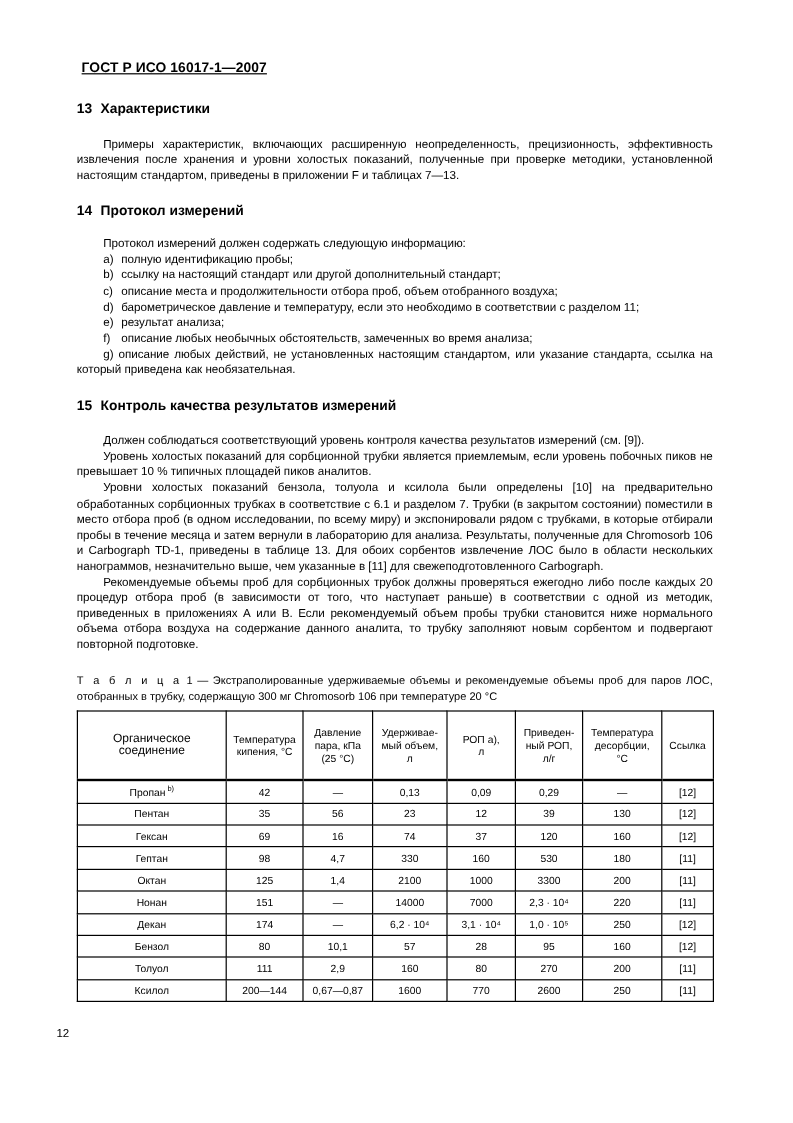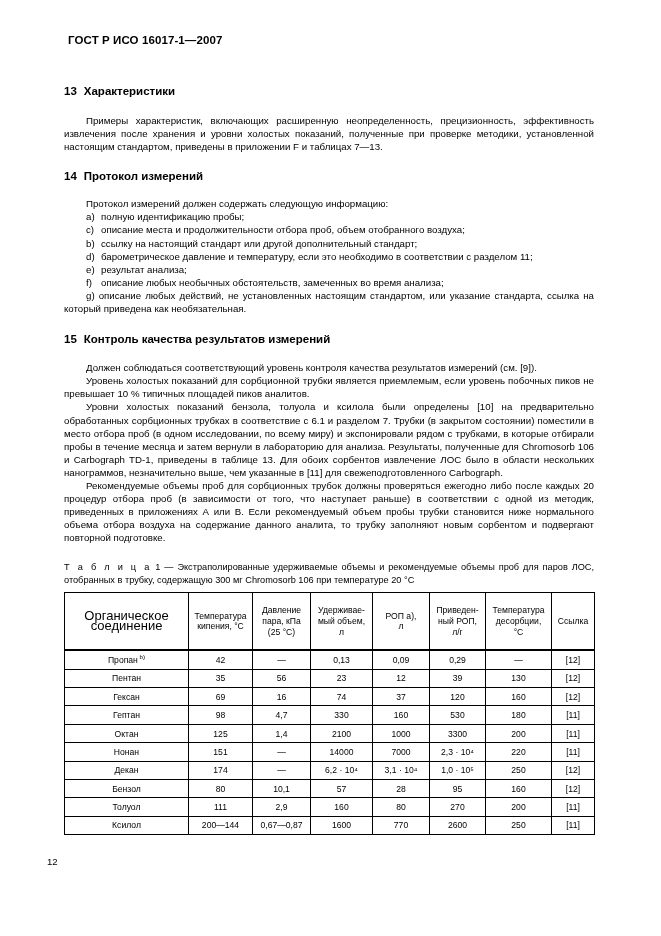--- a/index.html
+++ b/index.html
@@ -22,25 +22,26 @@
     position: absolute;
     left: 64px;
     top: 0;
     width: 530px;
   }
 
   
   .doc-header {
     position: absolute;
     left: 68px;
-    top: 34px;
+    top: 51px;
     font-size: 11.5px;
     font-weight: bold;
     letter-spacing: 0.1px;
     white-space: nowrap;
+    text-decoration: underline;
   }
 
   
   .section-heading {
     font-size: 11.5px;
     font-weight: bold;
     margin: 0;
     padding: 0;
     white-space: nowrap;
   }
@@ -93,21 +94,21 @@
     vertical-align: middle;
     font-weight: normal;
   }
   table.data thead th {
     height: 56px;
     line-height: 10.6px;
     border-bottom: 2px solid #000;
     padding: 0 2px;
   }
   table.data thead th:first-child {
-    font-size: 13px;
+    font-size: 10px;
   }
   table.data tbody td {
     height: 17.4px;
     line-height: 10px;
   }
   td.name {
     text-align: left;
     padding-left: 24px;
   }
   td.group {
@@ -147,24 +148,24 @@
     <div class="section-heading" style="margin-bottom:15px;">
       <span class="h-num">14</span><span>Протокол измерений</span>
     </div>
 
     <p class="body" style="padding-left:22px;">Протокол измерений должен содержать следующую информацию:</p>
 
     <div class="list-line">
       <span class="list-letter">a)</span><span>полную идентификацию пробы;</span>
     </div>
     <div class="list-line">
+      <span class="list-letter">b)</span><span>ссылку на настоящий стандарт или другой дополнительный стандарт;</span>
+    </div>
+    <div class="list-line">
       <span class="list-letter">c)</span><span>описание места и продолжительности отбора проб, объем отобранного воздуха;</span>
-    </div>
-    <div class="list-line">
-      <span class="list-letter">b)</span><span>ссылку на настоящий стандарт или другой дополнительный стандарт;</span>
     </div>
     <div class="list-line">
       <span class="list-letter">d)</span><span>барометрическое давление и температуру, если это необходимо в соответствии с разделом 11;</span>
     </div>
     <div class="list-line">
       <span class="list-letter">e)</span><span>результат анализа;</span>
     </div>
     <div class="list-line">
       <span class="list-letter">f)</span><span>описание любых необычных обстоятельств, замеченных во время анализа;</span>
     </div>

